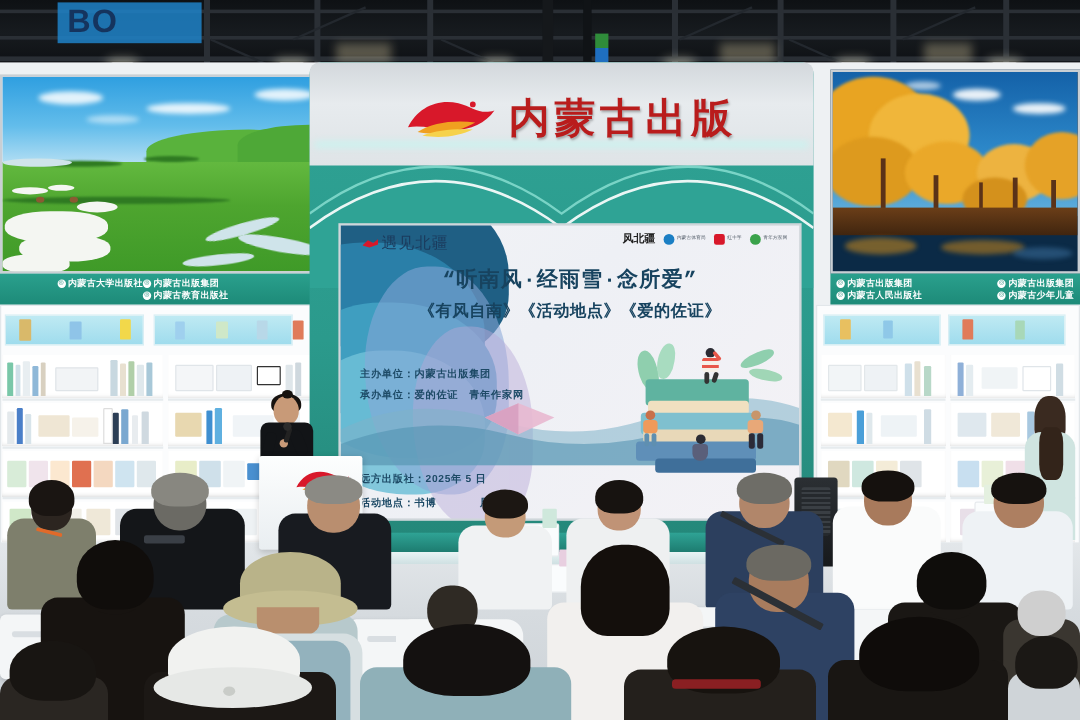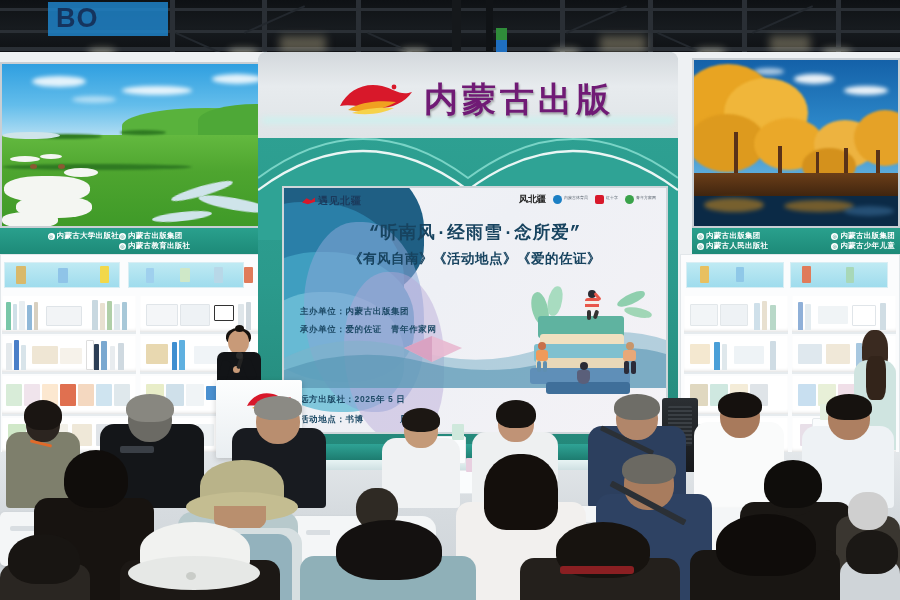--- a/index.html
+++ b/index.html
@@ -74,33 +74,33 @@
   #bd-arch{position:absolute;left:258px;top:120px;width:420px;height:120px;overflow:hidden;}
   #bd-glowbar{position:absolute;left:262px;top:118px;width:412px;height:5px;
     background:rgba(180,255,245,.55);filter:blur(3px);}
 
   
   #headwall{left:258px;top:52px;width:420px;height:86px;
     background:linear-gradient(180deg,#d3d8dc 0%,#e7ebee 40%,#dfe4e7 100%);
     border-radius:8px 8px 0 0;}
   #brand-logo{left:338px;top:80px;width:76px;height:40px;}
   #brand-text{left:424px;top:76px;font-size:34px;font-weight:bold;
-    color:#701a75;letter-spacing:4px;line-height:46px;
+    color:#b91c1c;letter-spacing:4px;line-height:46px;
     font-family:"DejaVu Serif","Liberation Serif",serif;
     text-shadow:1px 2px 2px rgba(0,0,0,.28);}
 
   
   #screen{left:284px;top:188px;width:382px;height:244px;overflow:hidden;
     background:linear-gradient(135deg,#f2f3f6 0%,#eef0f5 40%,#f4f2f6 100%);
     box-shadow:0 0 0 2px #cfd6da;}
   #scr-wave{position:absolute;left:-10px;top:-6px;width:190px;height:200px;}
   .scr-band{position:absolute;border-radius:46% 54% 40% 60%;filter:blur(.4px);}
   #scr-topbar{position:absolute;left:0;top:0;width:100%;height:24px;}
   #scr-leftlogo{position:absolute;left:18px;top:6px;display:flex;align-items:center;gap:3px;}
-  #scr-leftlogo .ltxt{font-size:10px;font-weight:bold;color:#1b3a5c;letter-spacing:1px;}
+  #scr-leftlogo .ltxt{font-size:13px;font-weight:normal;color:#1b3a5c;letter-spacing:1px;}
   .red-swoosh{width:13px;height:8px;background:#d8182a;
     clip-path:polygon(0% 70%,35% 15%,70% 45%,100% 5%,100% 60%,45% 90%);}
   #sponsors{position:absolute;right:10px;top:5px;display:flex;align-items:center;gap:7px;}
   .sp{display:flex;align-items:flex-start;gap:2px;}
   .sp-badge{width:9px;height:9px;border-radius:50%;}
   .sp-lbl{font-size:4px;color:#5b6570;line-height:5px;white-space:nowrap;}
   .sp-hz{font-size:9px;font-weight:bold;color:#222;letter-spacing:0;}
 
   #scr-title{position:absolute;left:0;top:32px;width:100%;text-align:center;
     font-size:17.5px;font-weight:bold;color:#17435f;letter-spacing:1px;

